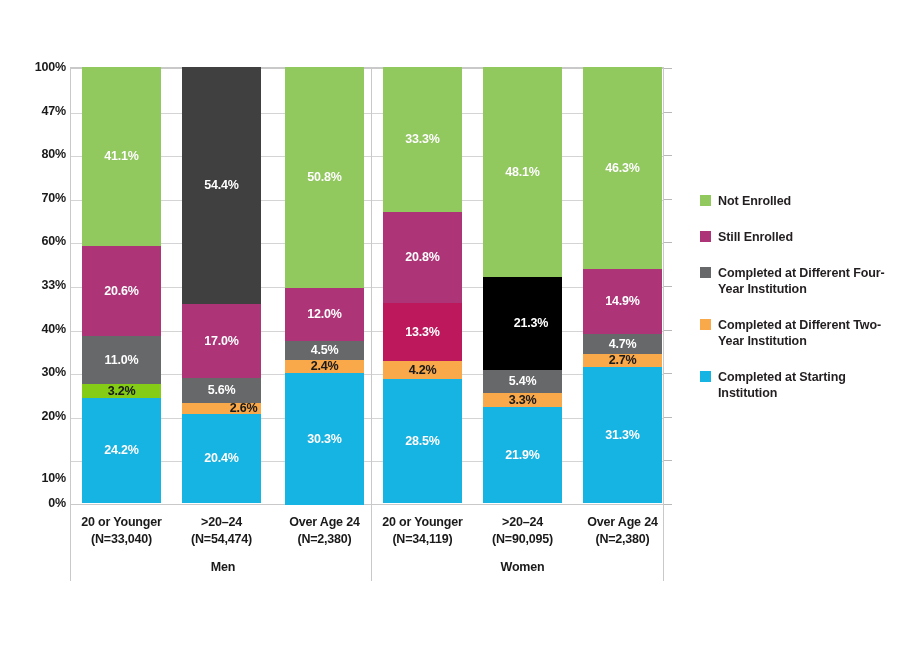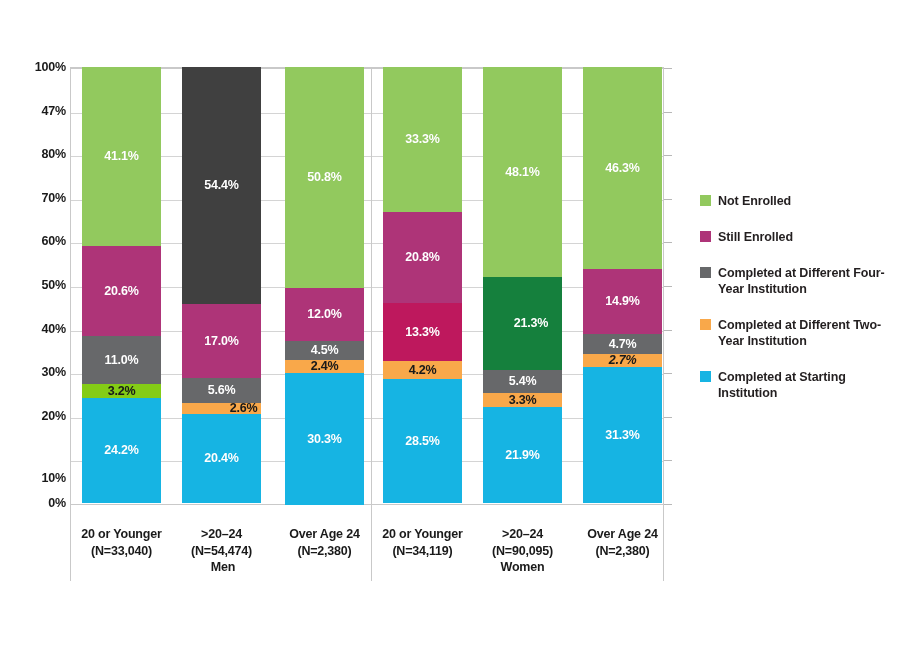--- a/index.html
+++ b/index.html
@@ -123,21 +123,21 @@
   
   .xaxis-layer {
     position: absolute;
     left: 70px;
     top: 508px;
     width: 594px;
     height: 72px;
   }
   .x-cat {
     position: absolute;
-    top: 18px;
+    top: 6px;
     width: 110px;
     text-align: center;
     font-size: 12.5px;
     font-weight: bold;
     color: #1a1a1a;
     line-height: 17px;
     letter-spacing: -0.2px;
   }
   .x-cat .nline { display: block; }
   .x-group {
@@ -204,21 +204,21 @@
       <div class="y-tick-label" style="top: 441px;">0%</div>
       <div class="y-tick-mark" style="top: 441px;"></div>
       <div class="y-tick-label" style="top: 416px;">10%</div>
       <div class="y-tick-mark" style="top: 397.4px;"></div>
       <div class="y-tick-label" style="top: 353.8px;">20%</div>
       <div class="y-tick-mark" style="top: 353.8px;"></div>
       <div class="y-tick-label" style="top: 310.2px;">30%</div>
       <div class="y-tick-mark" style="top: 310.2px;"></div>
       <div class="y-tick-label" style="top: 266.6px;">40%</div>
       <div class="y-tick-mark" style="top: 266.6px;"></div>
-      <div class="y-tick-label" style="top: 223px;">50%</div>
+      <div class="y-tick-label" style="top: 223px;">33%</div>
       <div class="y-tick-mark" style="top: 223px;"></div>
       <div class="y-tick-label" style="top: 179.4px;">60%</div>
       <div class="y-tick-mark" style="top: 179.4px;"></div>
       <div class="y-tick-label" style="top: 135.8px;">70%</div>
       <div class="y-tick-mark" style="top: 135.8px;"></div>
       <div class="y-tick-label" style="top: 92.2px;">80%</div>
       <div class="y-tick-mark" style="top: 92.2px;"></div>
       <div class="y-tick-label" style="top: 48.6px;">47%</div>
       <div class="y-tick-mark" style="top: 48.6px;"></div>
       <div class="y-tick-label" style="top: 5px;">100%</div>
@@ -304,21 +304,21 @@
           <span class="seg-label dark">4.2%</span>
         </div>
         <div class="seg" style="background: rgb(22, 180, 227); height: 124.26px; flex: 0 0 124.26px;">
           <span class="seg-label light">28.5%</span>
         </div>
       </div>
       <div class="bar" style="left: 413px; width: 79px;">
         <div class="seg" style="background: rgb(146, 201, 94); height: 209.716px; flex: 0 0 209.716px;">
           <span class="seg-label light">48.1%</span>
         </div>
-        <div class="seg" style="background: #15803d; height: 92.868px; flex: 0 0 92.868px; padding-left: 17px;">
+        <div class="seg" style="background: #000000; height: 92.868px; flex: 0 0 92.868px; padding-left: 17px;">
           <span class="seg-label light">21.3%</span>
         </div>
         <div class="seg" style="background: rgb(103, 104, 106); height: 23.544px; flex: 0 0 23.544px;">
           <span class="seg-label light">5.4%</span>
         </div>
         <div class="seg" style="background: rgb(249, 168, 74); height: 14.388px; flex: 0 0 14.388px;">
           <span class="seg-label dark">3.3%</span>
         </div>
         <div class="seg" style="background: rgb(22, 180, 227); height: 95.484px; flex: 0 0 95.484px;">
           <span class="seg-label light">21.9%</span>
@@ -327,21 +327,21 @@
       <div class="bar" style="left: 513px; width: 79px;">
         <div class="seg" style="background: rgb(146, 201, 94); height: 201.868px; flex: 0 0 201.868px;">
           <span class="seg-label light">46.3%</span>
         </div>
         <div class="seg" style="background: rgb(174, 52, 120); height: 64.964px; flex: 0 0 64.964px;">
           <span class="seg-label light">14.9%</span>
         </div>
         <div class="seg" style="background: rgb(103, 104, 106); height: 20.492px; flex: 0 0 20.492px;">
           <span class="seg-label light">4.7%</span>
         </div>
-        <div class="seg" style="background: rgb(249, 168, 74); height: 17px; flex: 0 0 11.772px; font-style: italic;">
+        <div class="seg" style="background: rgb(249, 168, 74); height: 17px; flex: 0 0 11.772px;">
           <span class="seg-label dark">2.7%</span>
         </div>
         <div class="seg" style="background: rgb(22, 180, 227); height: 136.468px; flex: 0 0 136.468px;">
           <span class="seg-label light">31.3%</span>
         </div>
       </div>
     </div>
 
   <div class="xaxis-box">
       <div class="inner-div" style="left: 300px;"></div>

